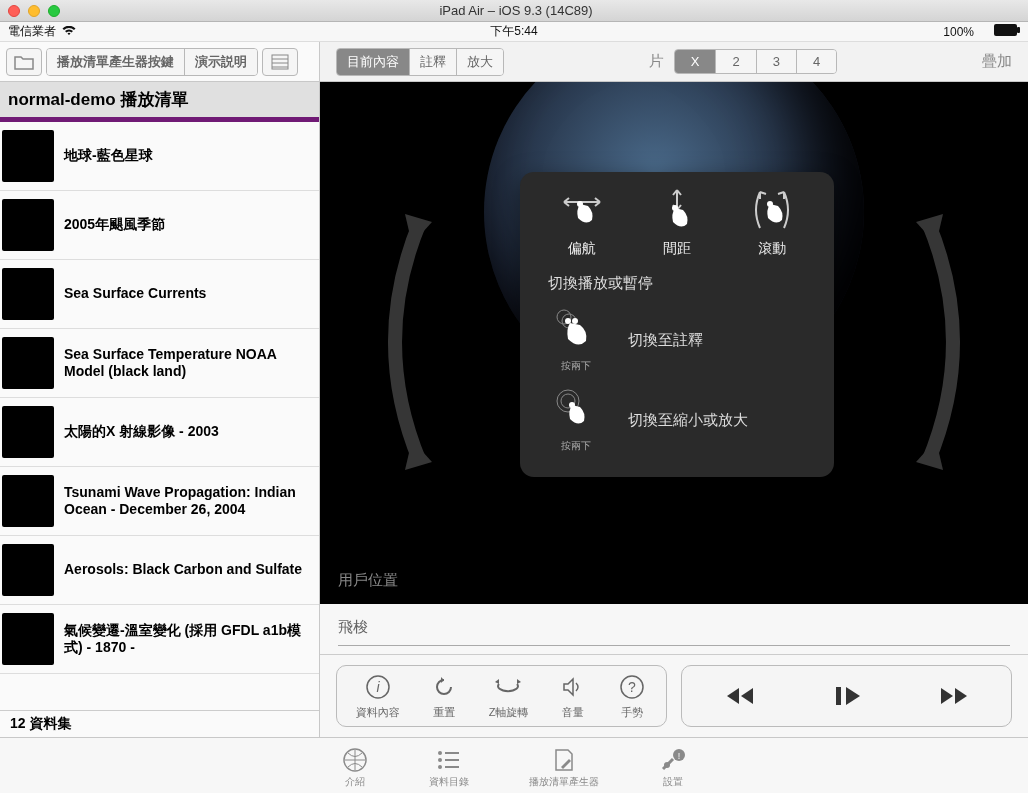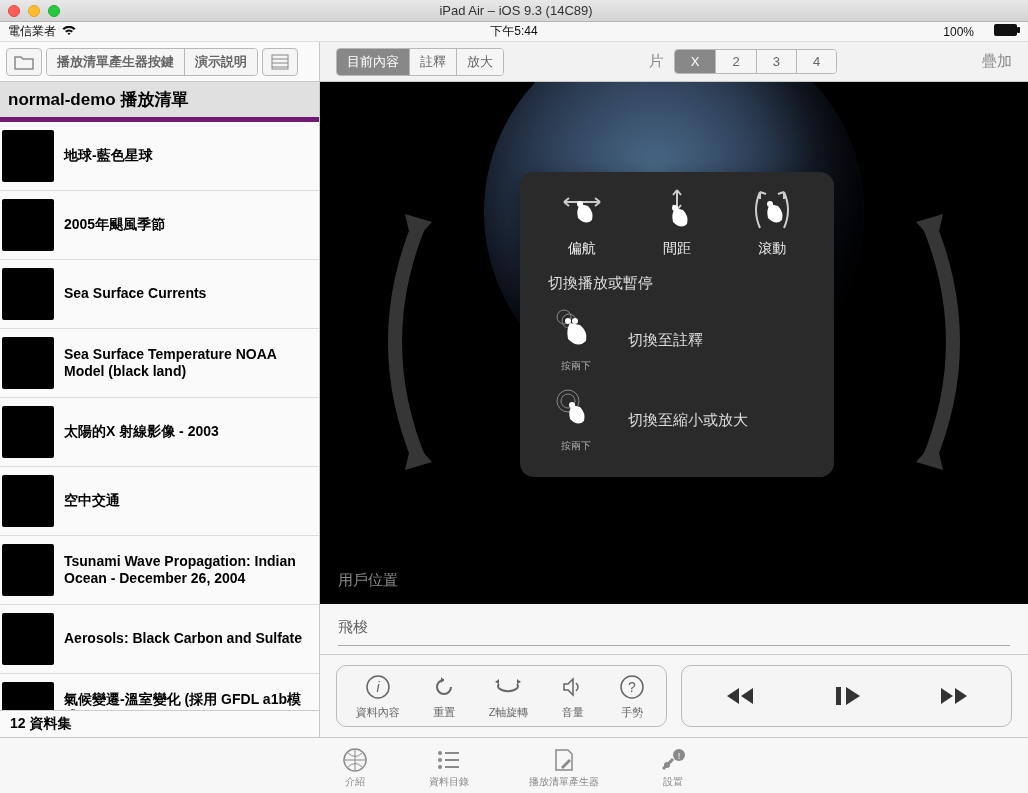--- a/index.html
+++ b/index.html
@@ -163,24 +163,20 @@
         </div>
       <div class="pitem">
           <div class="thumb th3"></div>
           <div class="label">Sea Surface Temperature NOAA Model (black land)</div>
         </div>
       <div class="pitem">
           <div class="thumb th4"></div>
           <div class="label">太陽的X 射線影像 - 2003</div>
         </div>
       <div class="pitem">
-          <div class="thumb th5"></div>
-          <div class="label">空中交通</div>
-        </div>
-      <div class="pitem">
           <div class="thumb th6"></div>
           <div class="label">Tsunami Wave Propagation: Indian Ocean - December 26, 2004</div>
         </div>
       <div class="pitem">
           <div class="thumb th7"></div>
           <div class="label">Aerosols: Black Carbon and Sulfate</div>
         </div>
       <div class="pitem">
           <div class="thumb th8"></div>
           <div class="label">氣候變遷-溫室變化 (採用 GFDL a1b模式) - 1870 -</div>

